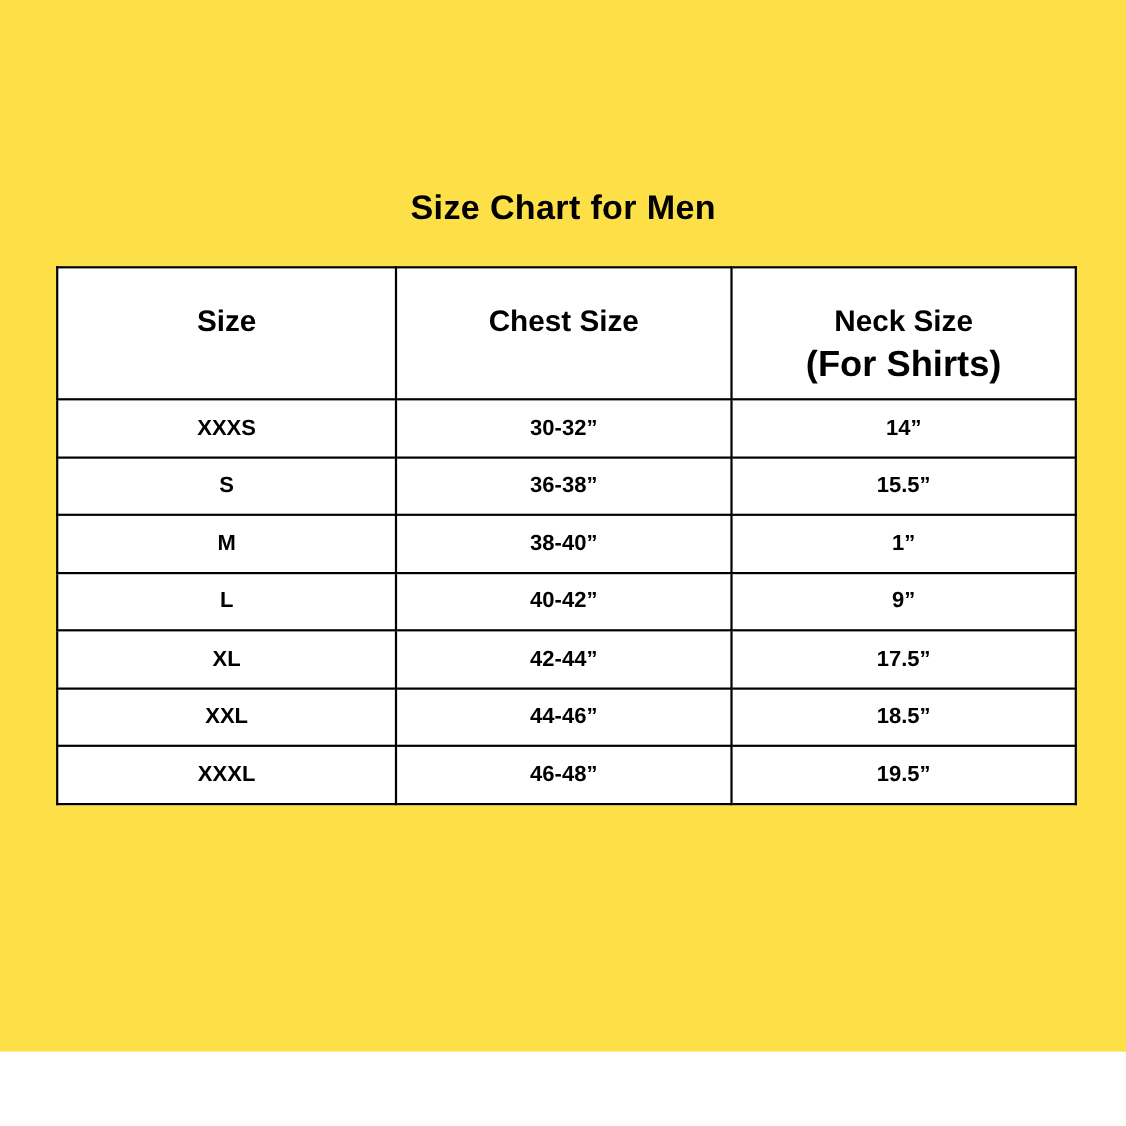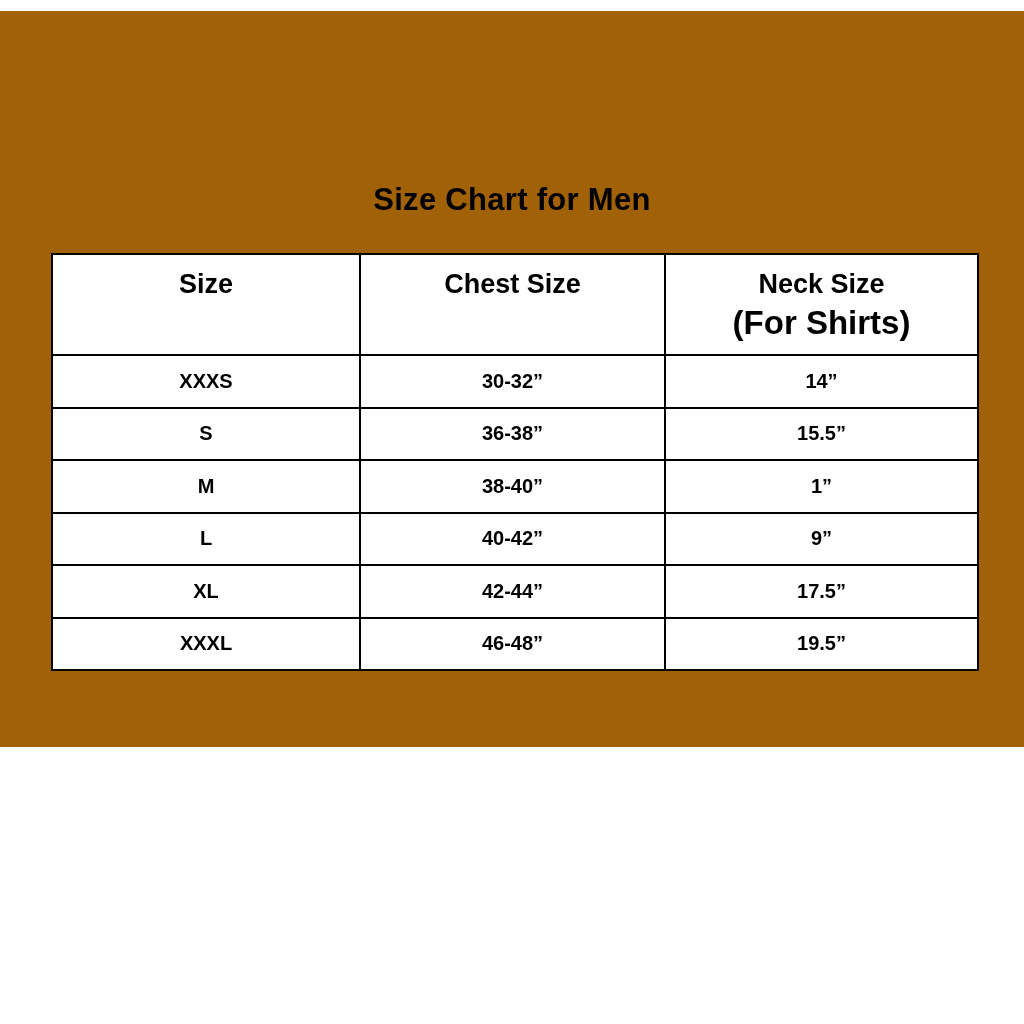--- a/index.html
+++ b/index.html
@@ -10,23 +10,22 @@
   body {
     width: 1024px;
     height: 1024px;
     font-family: "Liberation Sans", sans-serif;
     color: #000000;
     position: relative;
   }
   .page {
     position: relative;
     width: 1024px;
-    height: 736px;
-    background: #a16207;
-    margin-top: 11px;
+    height: 956px;
+    background: #fde047;
   }
   .chart-title {
     position: absolute;
     top: 171px;
     left: 0;
     width: 100%;
     text-align: center;
     font-size: 31px;
     font-weight: bold;
     letter-spacing: 0.3px;
@@ -44,21 +43,21 @@
   .size-chart td {
     border: 2.5px solid #000000;
     text-align: center;
     font-weight: bold;
     padding: 0;
     overflow: hidden;
   }
   .size-chart th {
     height: 86px;
     vertical-align: top;
-    padding-top: 13px;
+    padding-top: 32px;
     font-size: 27px;
     line-height: 1.25;
   }
   .size-chart td {
     height: 50.5px;
     vertical-align: middle;
     font-size: 20px;
   }
   .sub {
     display: block;
@@ -106,20 +105,25 @@
           <td>L</td>
           <td>40-42”</td>
           <td>9”</td>
         </tr>
         <tr>
           <td>XL</td>
           <td>42-44”</td>
           <td>17.5”</td>
         </tr>
         <tr>
+          <td>XXL</td>
+          <td>44-46”</td>
+          <td>18.5”</td>
+        </tr>
+        <tr>
           <td>XXXL</td>
           <td>46-48”</td>
           <td>19.5”</td>
         </tr>
       </tbody>
   </table>
 
 </div>
 
 </body></html>

